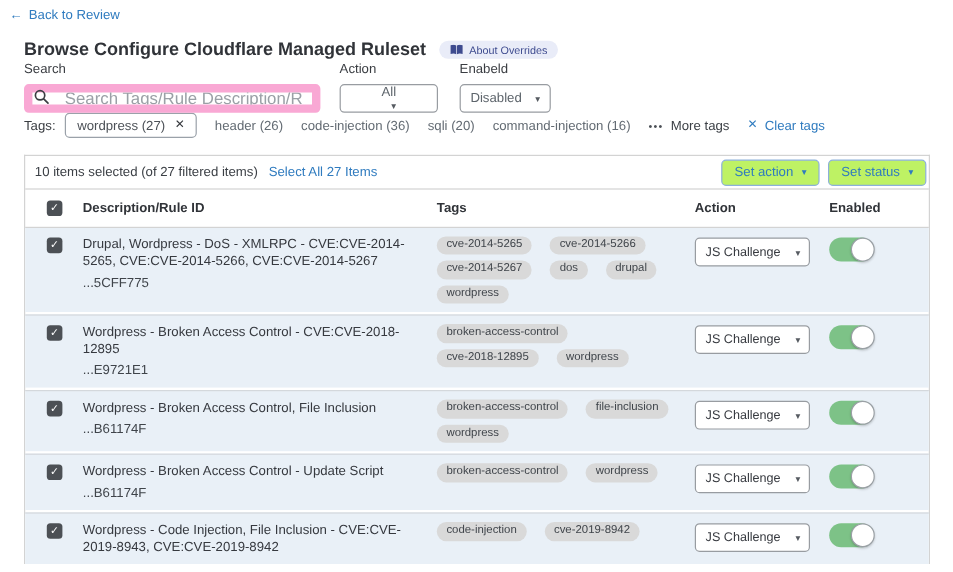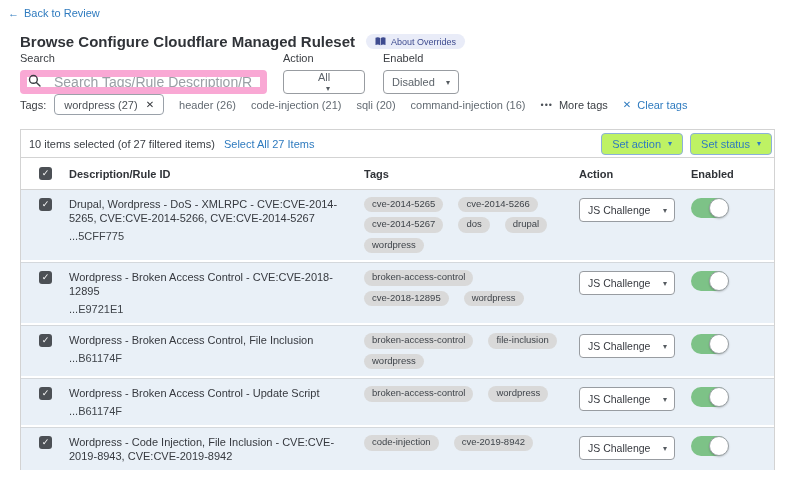--- a/index.html
+++ b/index.html
@@ -127,21 +127,21 @@
   </div>
 
   <div class="tags-bar">
     <span class="tags-label">Tags:</span>
     <span class="tag-chip">
       <span>wordpress (27)</span>
       <span class="chip-x">✕</span>
     </span>
     <span class="tag-list" id="available-tags">
         <span class="plain-tag">header (26)</span>
-        <span class="plain-tag">code-injection (21)</span>
+        <span class="plain-tag">code-injection (36)</span>
         <span class="plain-tag">sqli (20)</span>
         <span class="plain-tag">command-injection (16)</span>
       </span>
     <span class="more-tags">
       <span class="dots">•••</span>
       <span>More tags</span>
     </span>
     <span class="clear-tags">
       <span class="clear-x">✕</span>
       <span>Clear tags</span>

